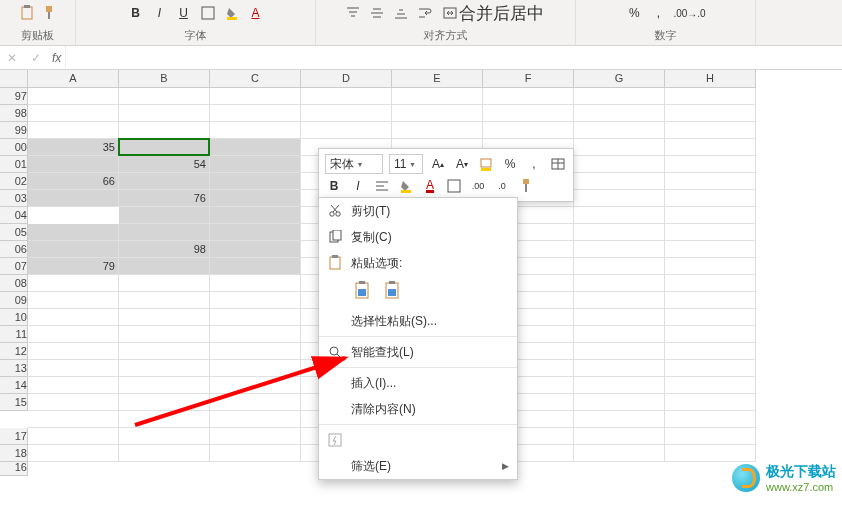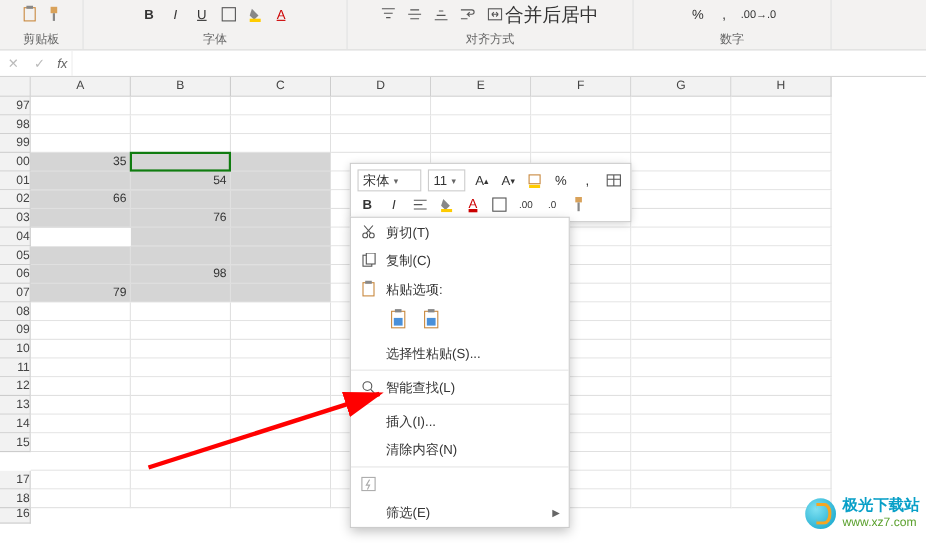--- a/index.html
+++ b/index.html
@@ -48,21 +48,21 @@
 .cmenu .mi .mtext{flex:1;}
 .cmenu .mi .marrow{font-size:9px;color:#666;}
 .cmenu .sep{height:1px;background:#e5e5e5;margin:2px 0;}
 .cmenu .paste-icons{display:flex;gap:6px;padding:2px 0 6px 32px;}
 .cmenu .paste-icons .pi{width:24px;height:24px;border:1px solid transparent;display:flex;align-items:center;justify-content:center;}
 
 
 .arrow{position:absolute;pointer-events:none;}
 
 
-.wm{position:absolute;right:6px;bottom:24px;display:flex;align-items:flex-end;gap:6px;}
+.wm{position:absolute;right:6px;bottom:12px;display:flex;align-items:center;gap:6px;}
 .wm .wmlogo{width:28px;height:28px;border-radius:50%;background:radial-gradient(circle at 35% 35%,#7fe1f2,#09a0c8);position:relative;}
 .wm .wmlogo:after{content:"";position:absolute;inset:4px 4px 4px 10px;border:3px solid #f5a623;border-left:0;border-radius:0 50% 50% 0;}
 .wm .wmt1{color:#09a0c8;font-weight:bold;font-size:14px;}
 .wm .wmt2{color:#5aa02c;font-size:11px;}
 </style>
 </head>
 <body>
 
 <div class="ribbon">
   <div class="rgroup" style="width:76px">

